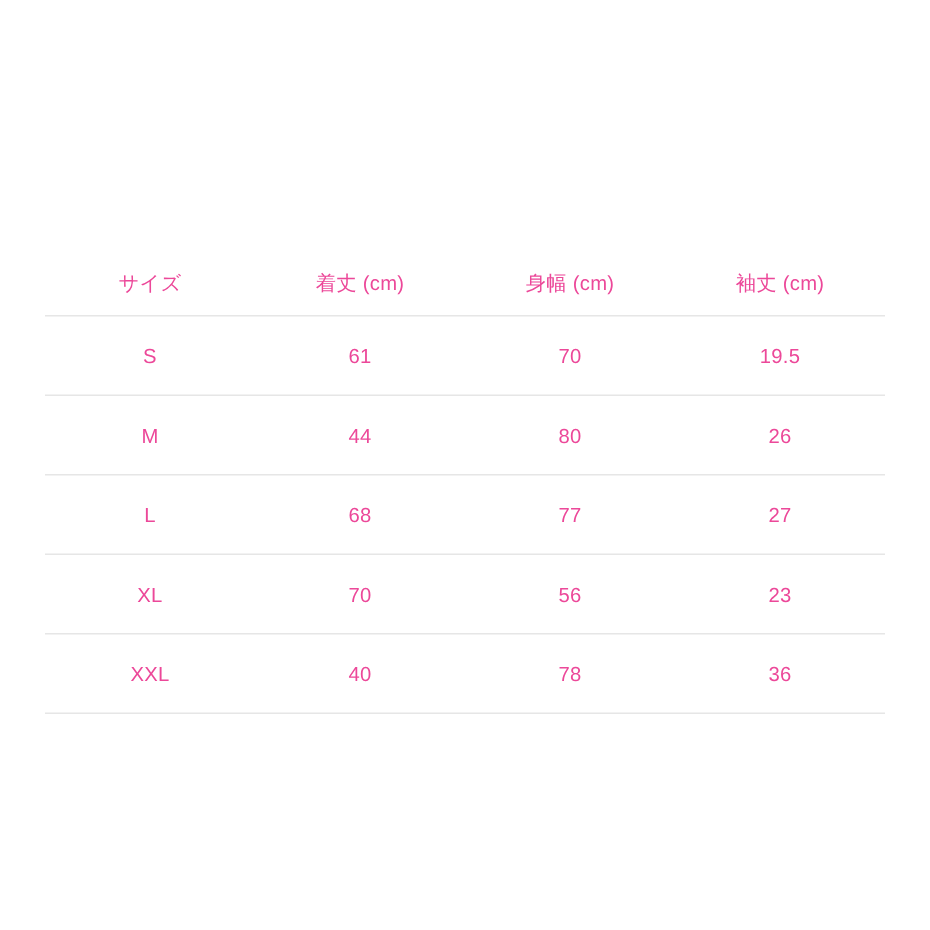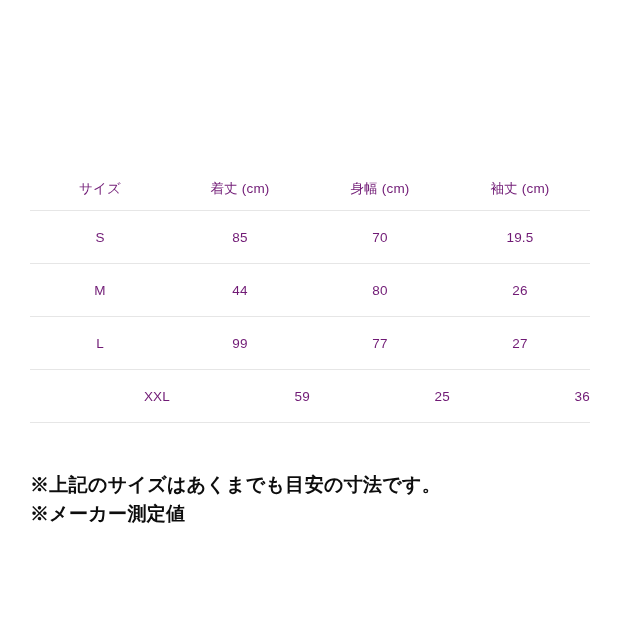--- a/index.html
+++ b/index.html
@@ -29,34 +29,33 @@
   table.size-table {
     width: 100%;
     border-collapse: collapse;
     table-layout: fixed;
   }
   table.size-table th,
   table.size-table td {
     text-align: center;
     font-weight: normal;
     font-size: 13.5px;
-    color: #701a75;
+    color: #ec4899;
     padding: 0;
     height: 52px;
     vertical-align: middle;
     border-bottom: 1px solid #e6e6e6;
     letter-spacing: 0.2px;
   }
   table.size-table thead th {
     height: 42px;
     border-bottom: 1px solid #e6e6e6;
   }
   table.size-table tbody tr:last-child td {
     border-bottom: 1px solid #e6e6e6;
-    text-align: right;
   }
   .notes {
     position: absolute;
     left: 30px;
     top: 470px;
     width: 560px;
   }
   .note-line {
     font-size: 19px;
     line-height: 1.55;
@@ -76,44 +75,46 @@
         <tr>
           <th>サイズ</th>
           <th>着丈 (cm)</th>
           <th>身幅 (cm)</th>
           <th>袖丈 (cm)</th>
         </tr>
       </thead>
       <tbody>
         <tr>
           <td>S</td>
-          <td>85</td>
+          <td>61</td>
           <td>70</td>
           <td>19.5</td>
         </tr>
         <tr>
           <td>M</td>
           <td>44</td>
           <td>80</td>
           <td>26</td>
         </tr>
         <tr>
           <td>L</td>
-          <td>99</td>
+          <td>68</td>
           <td>77</td>
           <td>27</td>
         </tr>
         <tr>
+          <td>XL</td>
+          <td>70</td>
+          <td>56</td>
+          <td>23</td>
+        </tr>
+        <tr>
           <td>XXL</td>
-          <td>59</td>
-          <td>25</td>
+          <td>40</td>
+          <td>78</td>
           <td>36</td>
         </tr>
       </tbody>
     </table>
   </div>
 
-  <div class="notes">
-    <div class="note-line">※上記のサイズはあくまでも目安の寸法です。</div>
-    <div class="note-line">※メーカー測定値</div>
-  </div>
 
 </div>
 
 </body></html>

